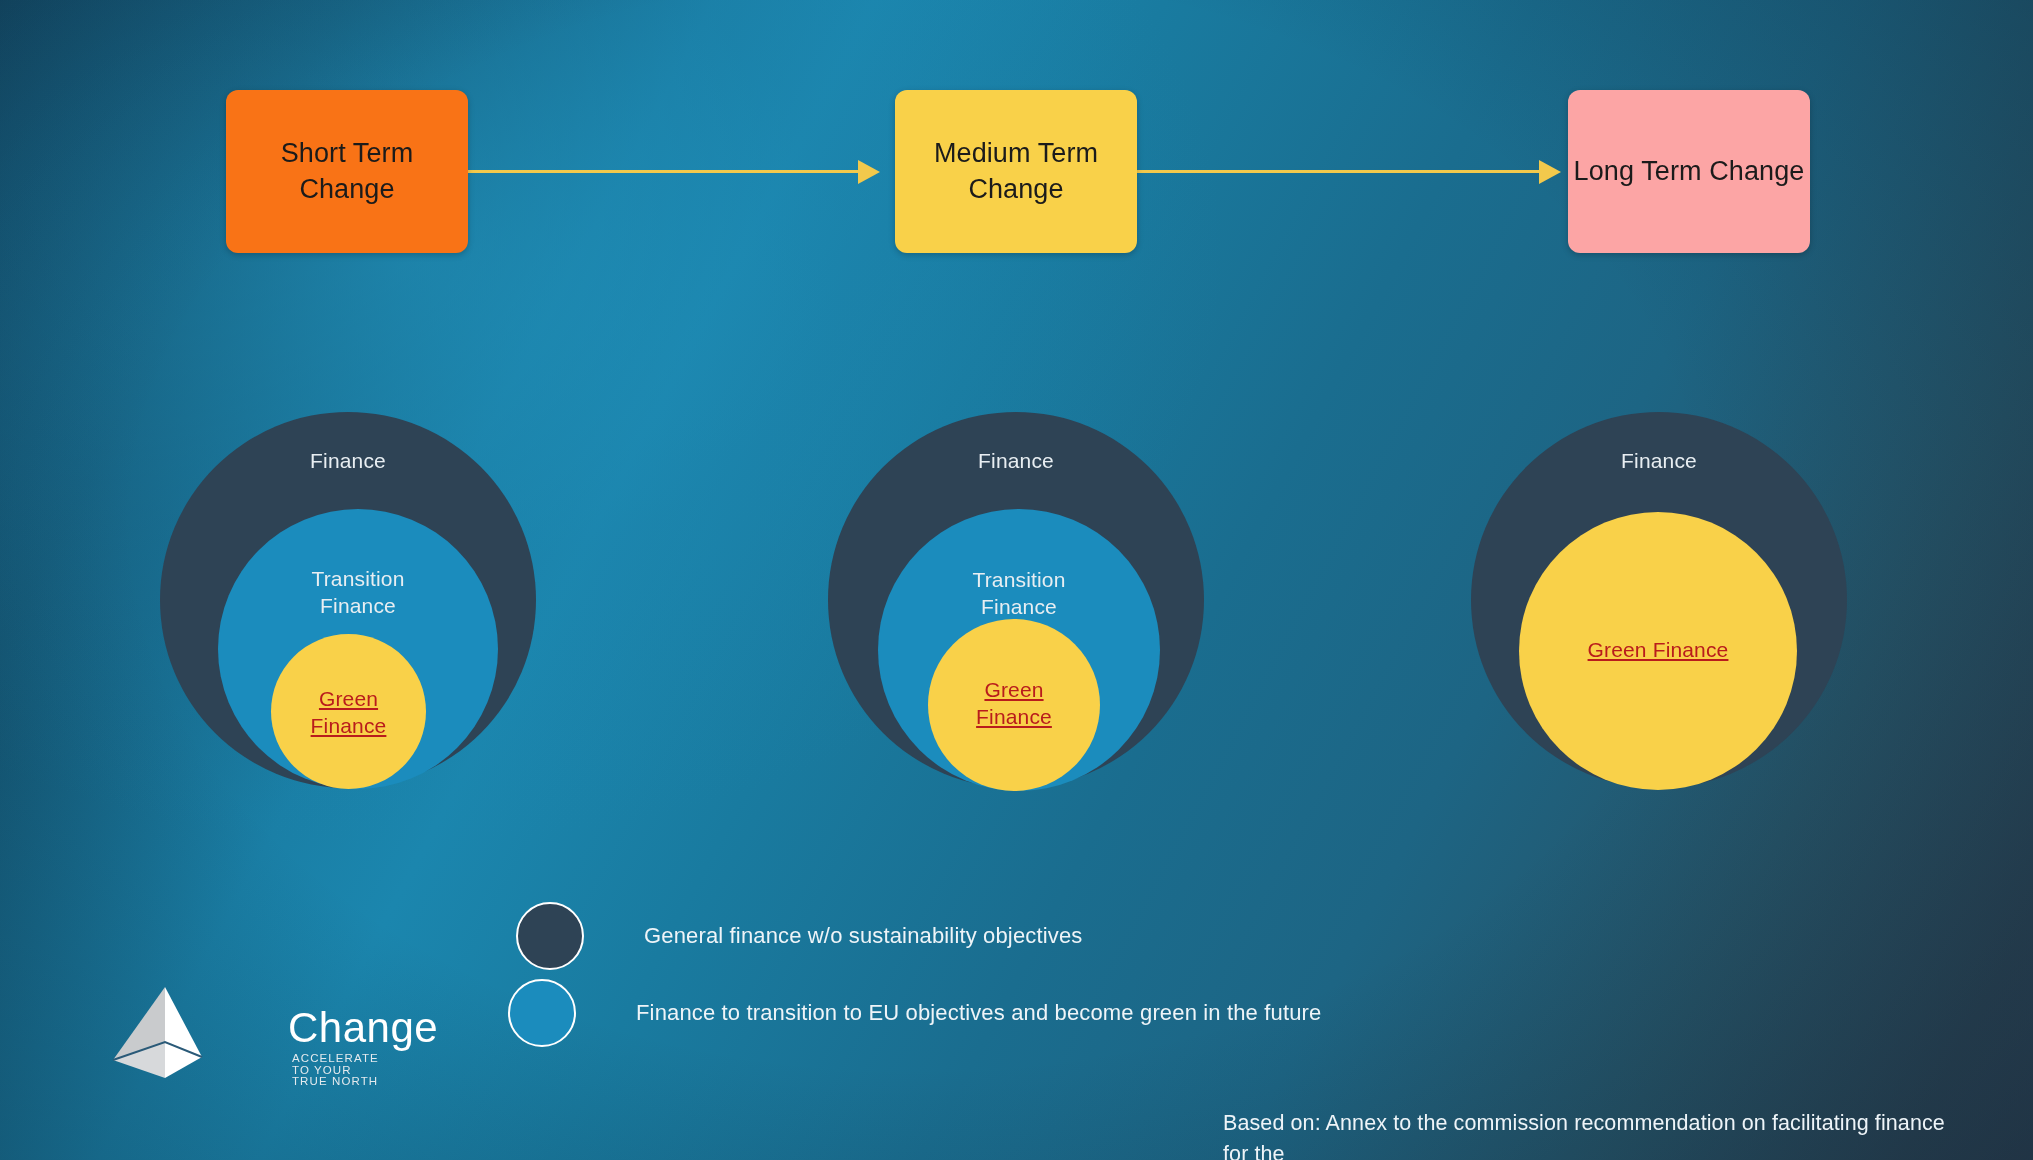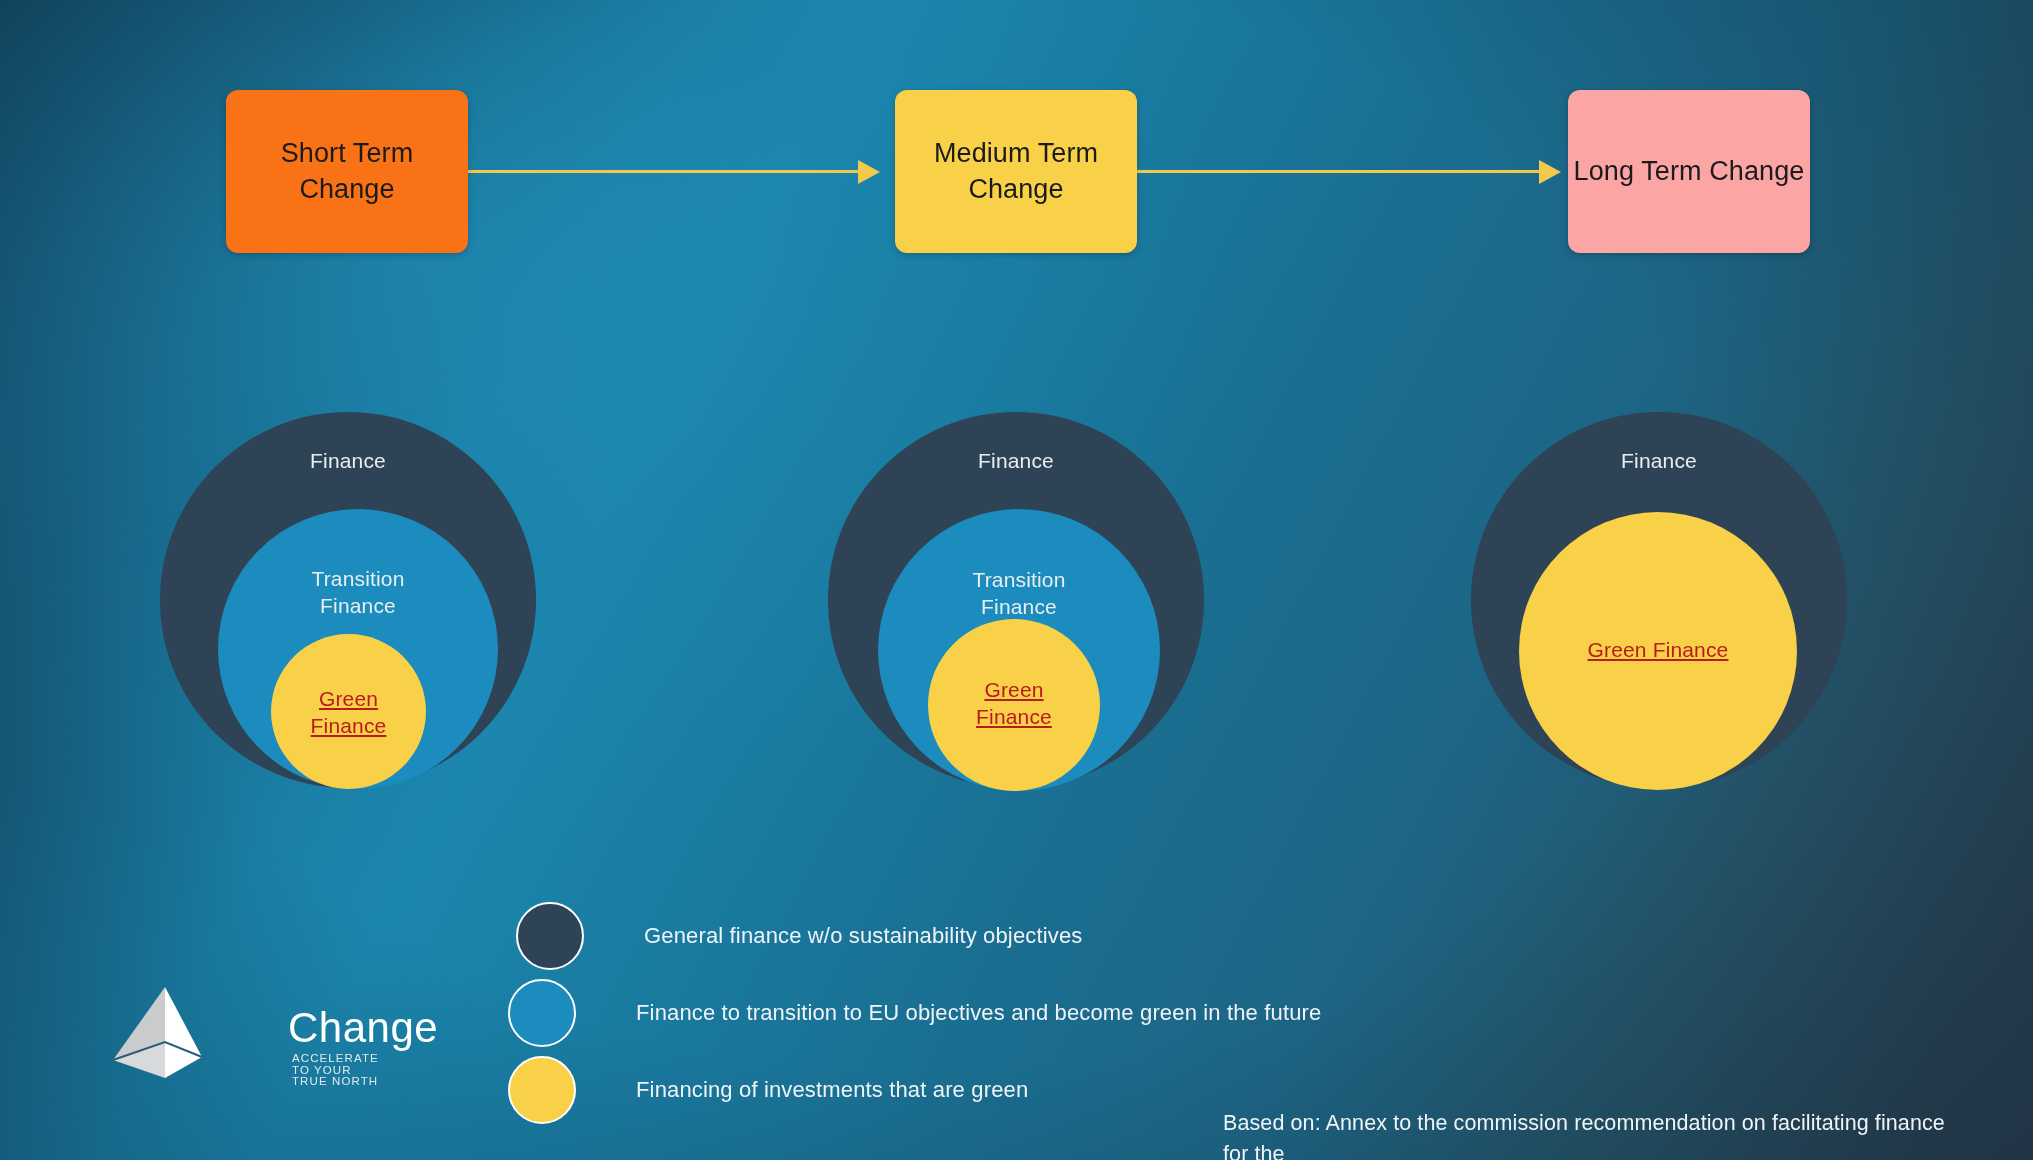--- a/index.html
+++ b/index.html
@@ -236,24 +236,20 @@
     <div class="legend-row" style="left:8px; top:0px;">
       <div class="legend-swatch" style="background:#2e4355;"></div>
       <div class="legend-text">General finance w/o sustainability objectives</div>
     </div>
 
     <div class="legend-row" style="left:0px; top:77px;">
       <div class="legend-swatch" style="background:#1b8cbd;"></div>
       <div class="legend-text">Finance to transition to EU objectives and become green in the future</div>
     </div>
 
-    <div class="legend-row" style="left:0px; top:154px;">
-      <div class="legend-swatch" style="background:#f9d149;"></div>
-      <div class="legend-text">Financing of investments that are green</div>
-    </div>
   </div>
 
   <div class="logo" style="left:110px; top:985px; width:210px; height:95px;">
     <svg width="175" height="95" viewBox="0 0 175 95" style="position:absolute; left:0; top:0;">
 
       <polygon points="55,2 55,57 3,75 3,75" fill="#c9cbcd"></polygon>
 
       <polygon points="3,75 55,57 55,93" fill="#d7d9db"></polygon>
 
       <polygon points="55,2 55,57 92,72" fill="#ffffff"></polygon>

